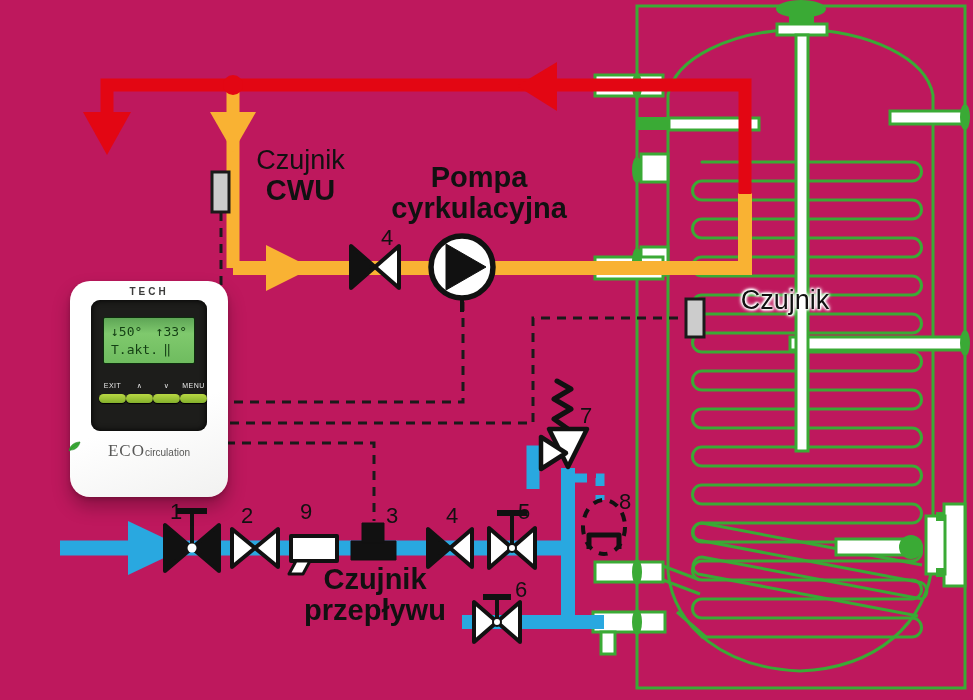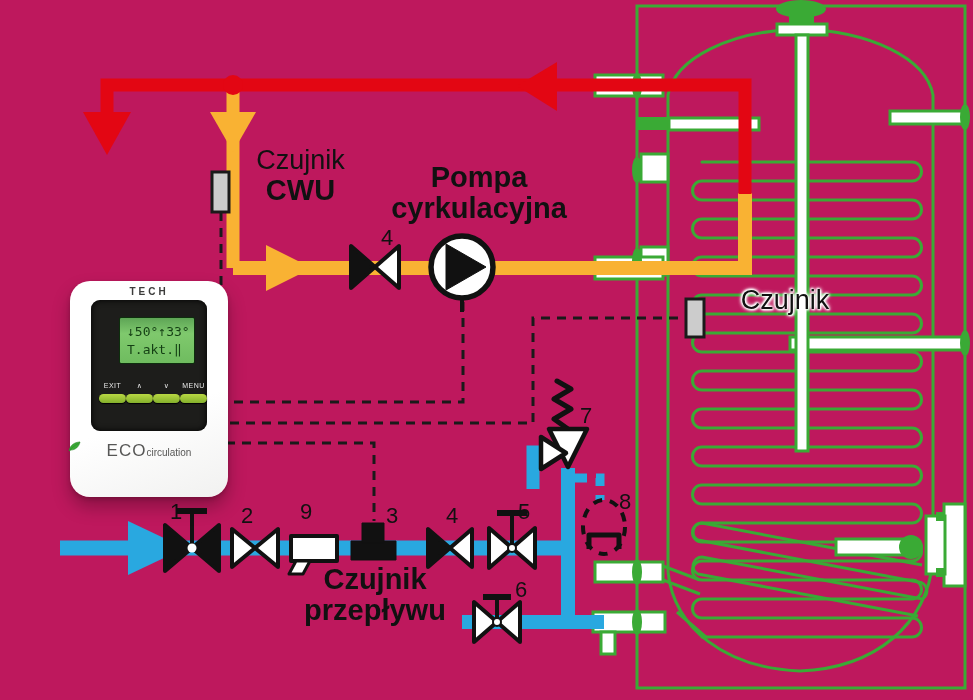--- a/index.html
+++ b/index.html
@@ -15,34 +15,34 @@
   .num{position:absolute;transform:translate(-50%,-50%);font-size:22px;color:#111;font-weight:400;}
 
   
   .controller{position:absolute;left:33px;top:281px;width:158px;height:216px;
       background:linear-gradient(160deg,#ffffff 60%,#f1f1f0);border-radius:20px;
       box-shadow:0 10px 18px rgba(0,0,0,.28),0 2px 4px rgba(0,0,0,.18);margin-left:37px;}
   .brand{position:absolute;top:5px;left:0;right:0;text-align:center;font-size:10px;
       font-weight:700;letter-spacing:3px;color:#3c3c3b;}
   .panel{position:absolute;left:21px;right:21px;top:19px;height:131px;background:#1d1d1b;
       border-radius:9px;box-shadow:inset 0 0 6px #000;}
-  .screen{position:absolute;left:28px;right:12px;top:17px;height:47px;
+  .screen{position:absolute;left:12px;right:12px;top:17px;height:47px;
       background:linear-gradient(180deg,#5ea556,#7fc96d 35%,#6fbc5f);
       border:1px solid #0d2e0d;border-radius:2px;
       font-family:"DejaVu Sans Mono",monospace;color:#143f14;font-size:13px;
       padding:5px 7px;box-sizing:border-box;}
   .srow{display:flex;justify-content:space-between;line-height:1.35;}
   .srow .r2r{padding-right:16px;}
   .btnrow{position:absolute;left:8px;right:8px;top:82px;display:flex;justify-content:space-around;}
   .bcol{display:flex;flex-direction:column;align-items:center;width:34px;}
   .bcap{font-size:7px;color:#e8e8e8;letter-spacing:.5px;line-height:1;height:9px;}
   .pill{width:27px;height:9px;border-radius:5px;margin-top:3px;
       background:linear-gradient(180deg,#b9d843,#84b02c);box-shadow:0 1px 1px #000;}
   .logo{position:absolute;left:0;right:0;top:160px;text-align:center;color:#575756;}
-  .logo .eco{font-size:17px;letter-spacing:1px;font-family:Liberation Sans, sans-serif;}
+  .logo .eco{font-size:17px;letter-spacing:1px;font-family:Liberation Serif, serif;}
   .logo .circ{font-size:10px;}
   .leaf{position:absolute;top:-8px;margin-left:-2px;width:13px;height:11px;}
 
   
   .gr{stroke:#3AAA35;fill:none;stroke-width:3;}
   .grf{fill:#3AAA35;stroke:none;}
   .wgr{fill:#fff;stroke:#3AAA35;stroke-width:3;}
   .red{stroke:#E30613;fill:none;}
   .redf{fill:#E30613;stroke:none;}
   .org{stroke:#F9B233;fill:none;}

